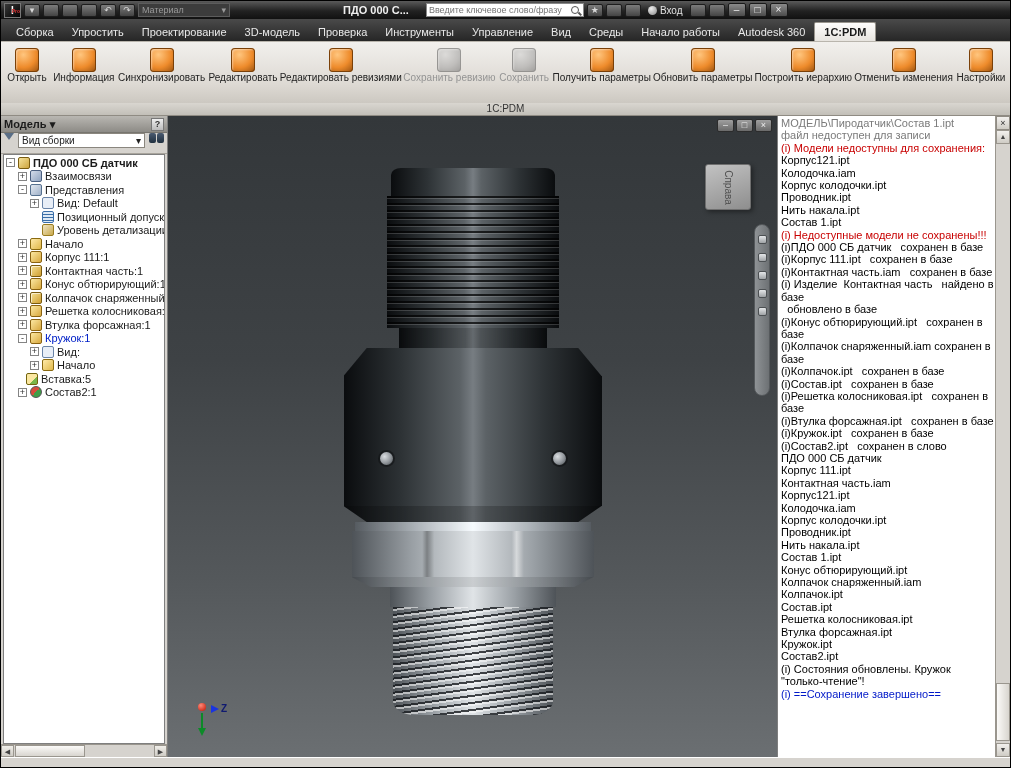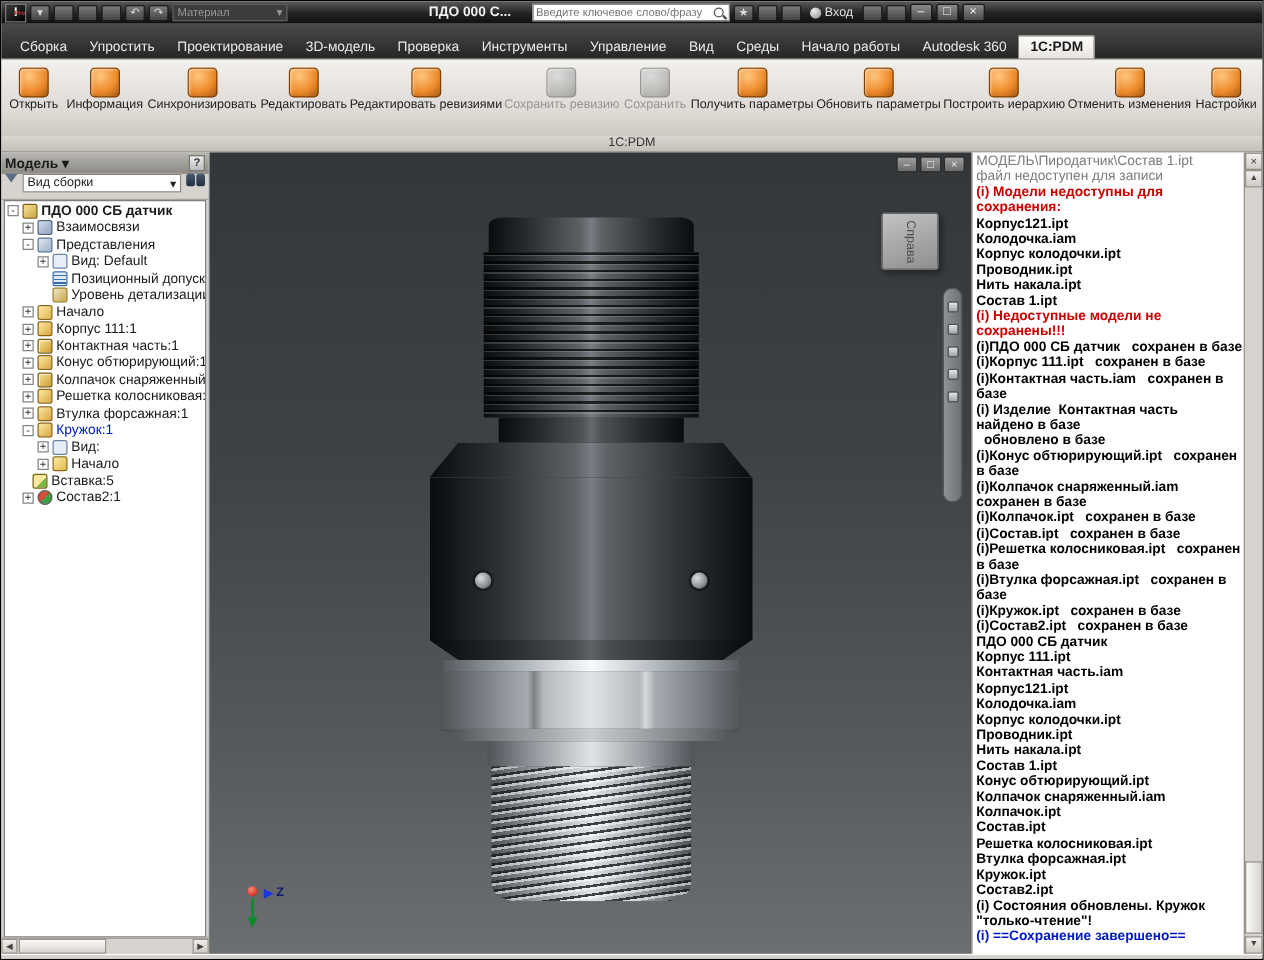--- a/index.html
+++ b/index.html
@@ -15,21 +15,21 @@
   .tb-title{margin:0 14px 0 110px;font-size:11px;font-weight:bold;color:#f0f0f0;white-space:nowrap;}
   .search{width:158px;height:14px;background:#fff;border:1px solid #888;display:flex;align-items:center;}
   .search input{flex:1;border:none;outline:none;font-size:9px;color:#555;padding:0 2px;background:transparent;}
   .mag{width:8px;height:8px;border:1.5px solid #555;border-radius:50%;position:relative;margin-right:4px;flex:none;}
   .mag::after{content:"";position:absolute;left:6px;top:6px;width:4px;height:1.5px;background:#555;transform:rotate(45deg);}
   .signin{display:flex;align-items:center;gap:3px;font-size:10px;color:#e2e2e2;padding:0 4px;}
   .user-ico{width:9px;height:9px;border-radius:50%;background:radial-gradient(circle at 35% 30%,#eee,#888);position:relative;}
   .winbtn{width:18px;height:14px;background:linear-gradient(#8a8a8a,#4c4c4c);border:1px solid #1a1a1a;border-radius:2px;color:#eee;font-size:10px;line-height:11px;text-align:center;}
 
   
-  .tabsrow{height:28px;background:linear-gradient(180deg,#4a4a4a,#262626);display:flex;align-items:flex-end;padding:0 8px 0 6px;}
+  .tabsrow{height:22px;background:linear-gradient(180deg,#4a4a4a,#262626);display:flex;align-items:flex-end;padding:0 8px 0 6px;}
   .tab{padding:3px 9px 3px;font-size:11px;color:#e8e8e8;white-space:nowrap;}
   .tab.active{background:linear-gradient(#fefdfc,#e7e4df);color:#1a1a1a;border:1px solid #9a968e;border-bottom:none;border-radius:2px 2px 0 0;font-weight:bold;}
 
   
   .ribbon{height:62px;background:linear-gradient(180deg,#f2f0ed,#ddd9d3 70%,#ccc8c1);display:flex;align-items:stretch;padding:2px 2px 0 2px;border-top:1px solid #b9b5ad;}
   .rbtn{display:flex;flex-direction:column;align-items:center;justify-content:flex-start;padding:4px 4px 3px;min-width:48px;}
   .rbtn .rlabel{font-size:10px;color:#222;white-space:nowrap;}
   .ricon{width:24px;height:24px;border-radius:4px;background:radial-gradient(circle at 35% 28%,#ffc67f,#ee8b2b 55%,#96500f);box-shadow:inset 0 0 0 1px #7a4008, inset 2px 2px 2px rgba(255,255,255,.45);}
   .rbtn.disabled .ricon{filter:grayscale(1);opacity:.5;}
   .rbtn.disabled .rlabel{color:#949494;}
@@ -103,21 +103,21 @@
   .t-origin{position:absolute;left:0;top:6px;width:8px;height:8px;border-radius:50%;background:radial-gradient(circle at 35% 30%,#ff8a78,#c01200);}
   .t-z{position:absolute;left:13px;top:6px;display:flex;align-items:center;gap:2px;}
   .t-z .arrow{width:0;height:0;border-top:4px solid transparent;border-bottom:4px solid transparent;border-left:8px solid #1a34e0;}
   .t-z .zl{font-size:10px;font-weight:bold;color:#101a70;}
   .t-y{position:absolute;left:3px;top:16px;width:2px;height:16px;background:#0c8a28;}
   .t-y::after{content:"";position:absolute;left:-3px;bottom:-7px;border-left:4px solid transparent;border-right:4px solid transparent;border-top:8px solid #0c8a28;}
 
   
   .logpanel{width:233px;background:#fff;border-left:1px solid #7f7f7f;display:flex;justify-content:space-between;}
   .logtext{flex:1;padding:1px 1px 1px 3px;overflow:hidden;}
-  .lline{font-size:11px;line-height:12.4px;font-weight:bold;color:#000;white-space:pre-wrap;word-wrap:break-word;}
+  .lline{font-size:11px;line-height:12.4px;font-weight:normal;color:#000;white-space:pre-wrap;word-wrap:break-word;}
   .lline.c-gray{color:#7b7b7b;font-weight:normal;}
   .lline.c-red{color:#c80000;}
   .lline.c-blue{color:#0018c8;}
   .logscroll{width:15px;background:#d6d3ce;border-left:1px solid #9a968e;display:flex;flex-direction:column;}
   .lclose{height:14px;background:linear-gradient(#f2f0ed,#cfccc5);border:1px solid #8f8b83;font-size:9px;color:#333;text-align:center;line-height:12px;}
   .varr{height:14px;background:linear-gradient(#f2f0ed,#cfccc5);border:1px solid #9a968e;font-size:7px;color:#444;text-align:center;line-height:12px;}
   .vtrack{flex:1;position:relative;}
   .vthumb{position:absolute;left:0;right:0;bottom:2px;height:58px;background:linear-gradient(90deg,#fbfaf8,#d8d5cf);border:1px solid #9a968e;}
 
   
@@ -406,21 +406,21 @@
           <div class="lline c-black">(i)Контактная часть.iam   сохранен в базе</div>
           <div class="lline c-black">(i) Изделие  Контактная часть   найдено в базе</div>
           <div class="lline c-black">  обновлено в базе</div>
           <div class="lline c-black">(i)Конус обтюрирующий.ipt   сохранен в базе</div>
           <div class="lline c-black">(i)Колпачок снаряженный.iam сохранен в базе</div>
           <div class="lline c-black">(i)Колпачок.ipt   сохранен в базе</div>
           <div class="lline c-black">(i)Состав.ipt   сохранен в базе</div>
           <div class="lline c-black">(i)Решетка колосниковая.ipt   сохранен в базе</div>
           <div class="lline c-black">(i)Втулка форсажная.ipt   сохранен в базе</div>
           <div class="lline c-black">(i)Кружок.ipt   сохранен в базе</div>
-          <div class="lline c-black">(i)Состав2.ipt   сохранен в базе</div>
+          <div class="lline c-black">(i)Состав2.ipt   сохранен в слово</div>
           <div class="lline c-black">ПДО 000 СБ датчик</div>
           <div class="lline c-black">Корпус 111.ipt</div>
           <div class="lline c-black">Контактная часть.iam</div>
           <div class="lline c-black">Корпус121.ipt</div>
           <div class="lline c-black">Колодочка.iam</div>
           <div class="lline c-black">Корпус колодочки.ipt</div>
           <div class="lline c-black">Проводник.ipt</div>
           <div class="lline c-black">Нить накала.ipt</div>
           <div class="lline c-black">Состав 1.ipt</div>
           <div class="lline c-black">Конус обтюрирующий.ipt</div>

